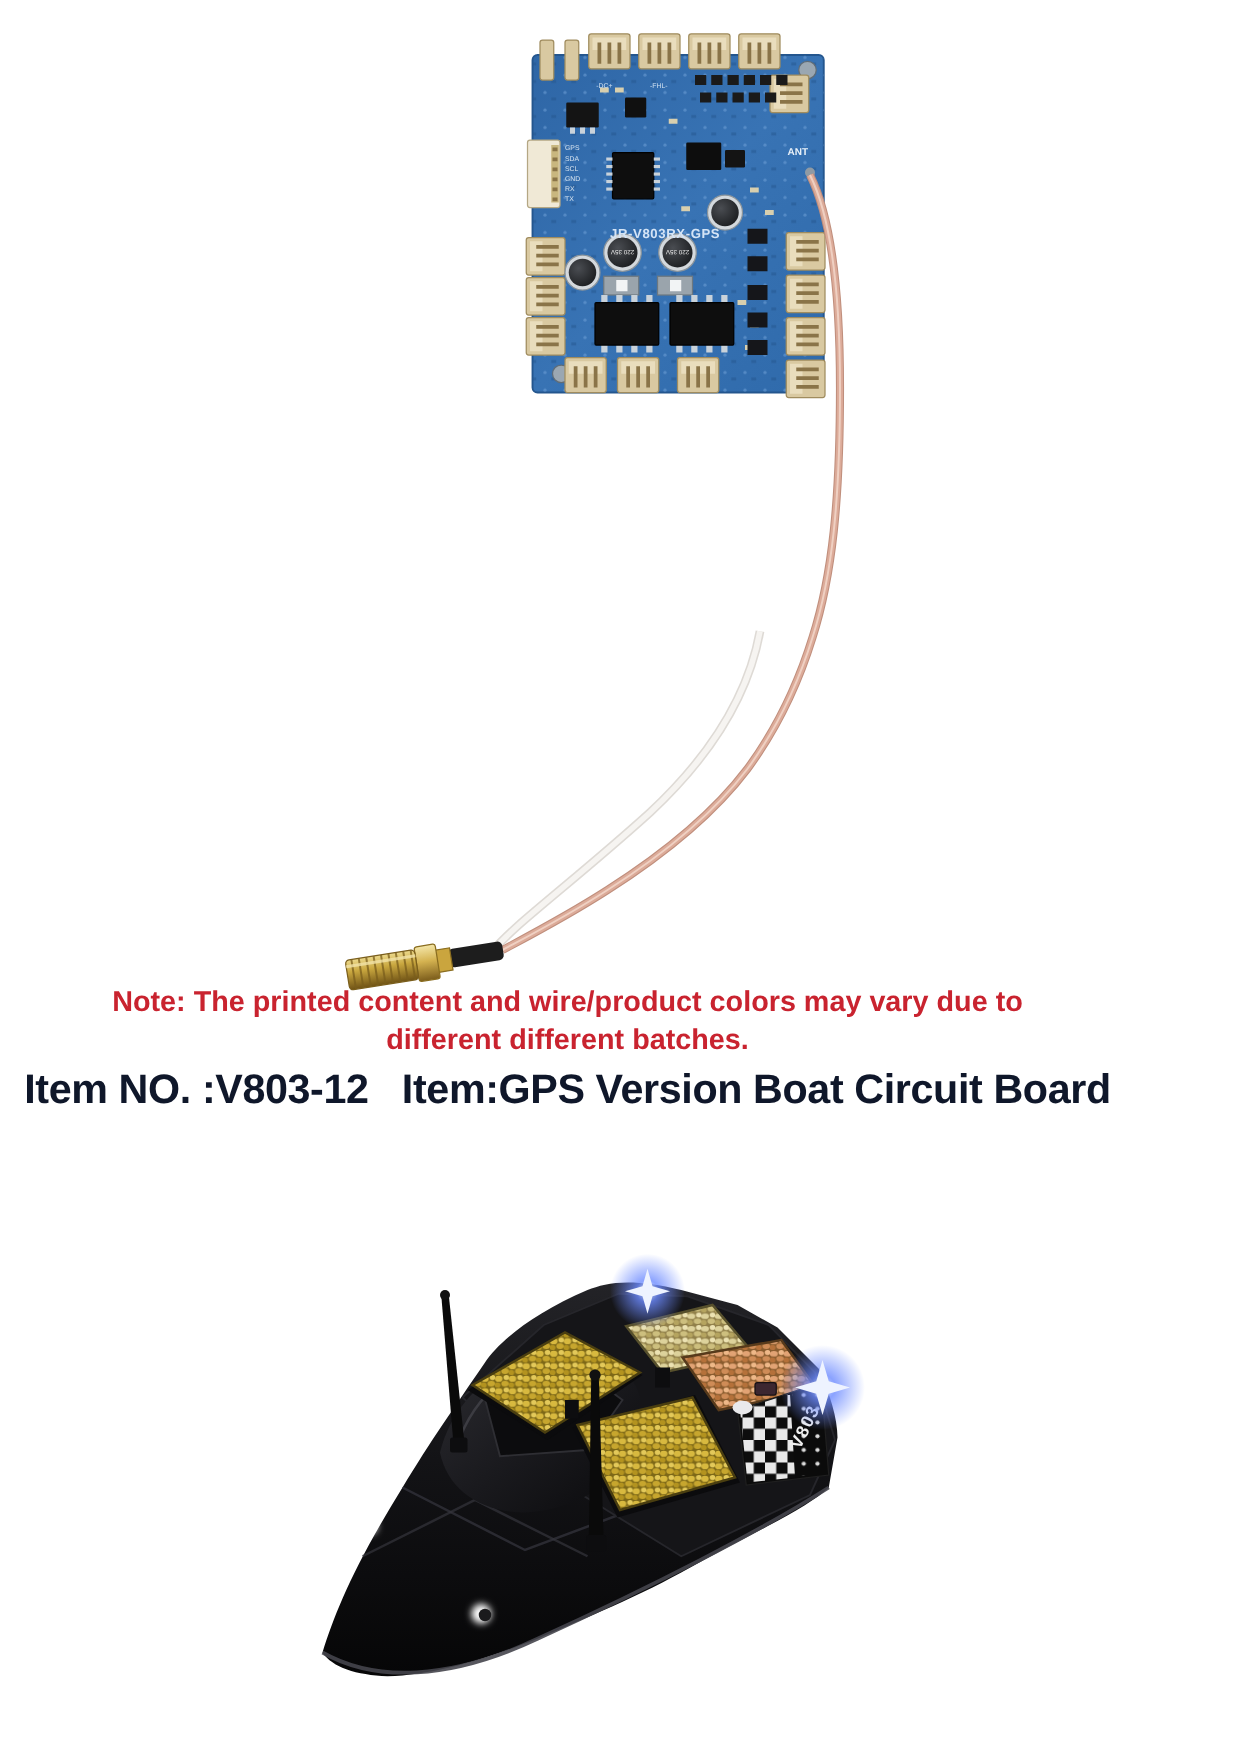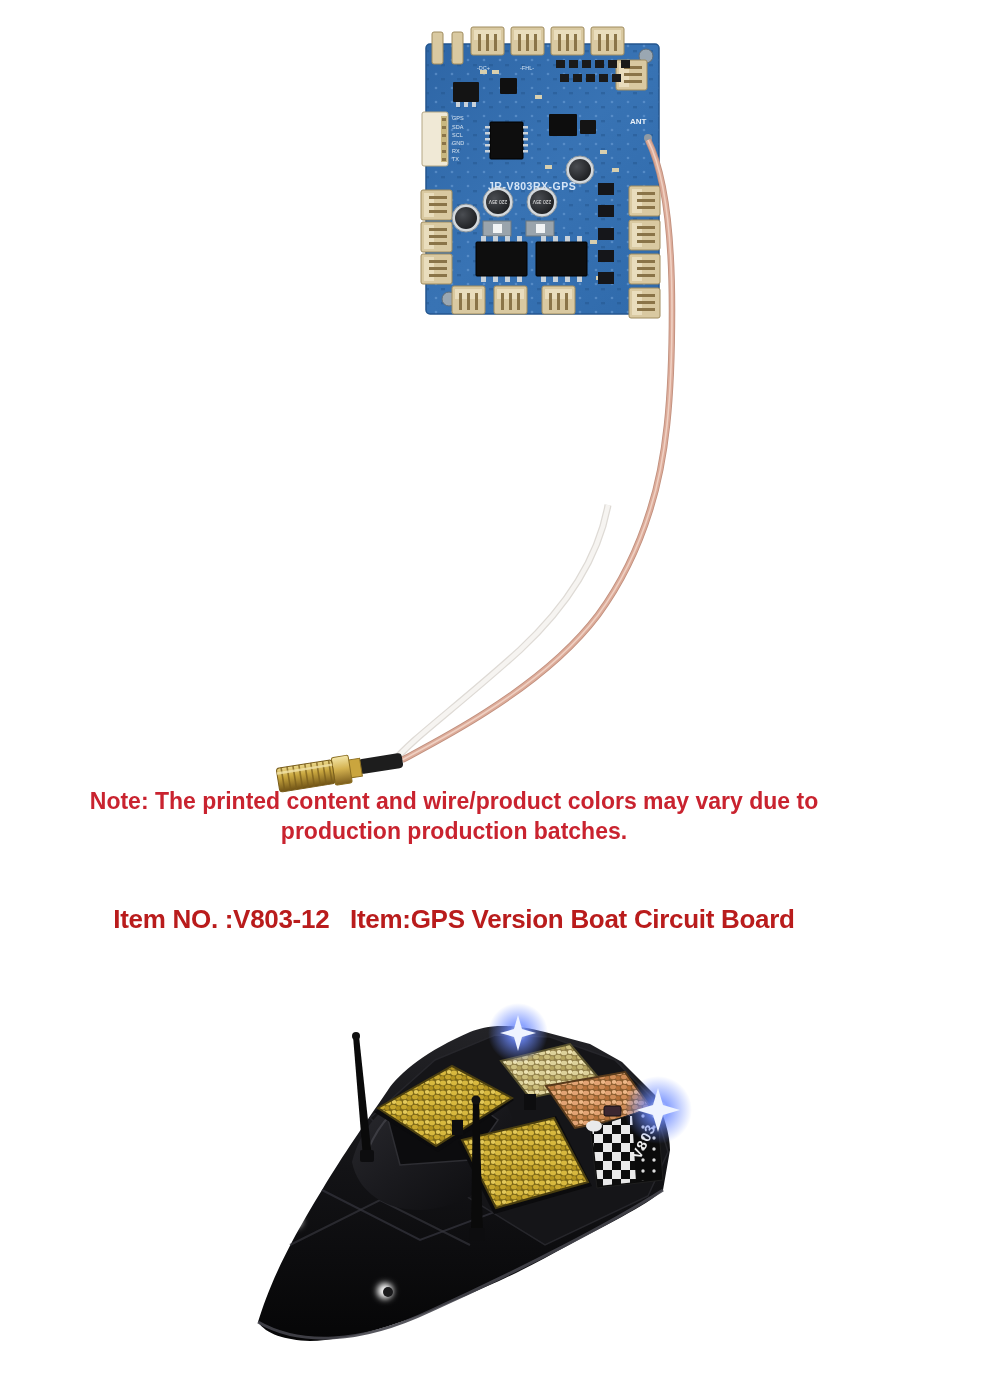--- a/index.html
+++ b/index.html
@@ -3,21 +3,21 @@
 <meta charset="utf-8">
 <style>
   html,body{margin:0;padding:0;background:#ffffff;}
   .canvas{
     position:relative;width:1000px;height:1396px;background:#ffffff;overflow:hidden;
     font-family:"Liberation Sans",sans-serif;
   }
   .canvas svg{position:absolute;left:0;top:0;}
   .txt{position:absolute;left:0;width:908px;text-align:center;white-space:pre;}
   .note-line{color:#c9232f;font-size:23px;font-weight:600;line-height:30px;}
-  .spec-line{color:#b91c1c;font-size:26px;font-weight:700;line-height:38px;letter-spacing:-0.3px;margin-top:48px;}
+  .spec-line{color:#0f172a;font-size:33px;font-weight:700;line-height:38px;letter-spacing:-0.3px;}
   #note1{top:786px;}
   #note2{top:816px;}
   #spec1{top:852px;}
   #spec2{top:891px;}
 </style>
 </head>
 <body>
 
 <div class="canvas">
 <svg width="1000" height="1396" viewBox="0 0 1000 1396">
@@ -373,15 +373,15 @@
     <g>
       <circle cx="518" cy="1033" r="30" fill="url(#glowB)"></circle>
       <path d="M 518 1015 L 522 1029 L 536 1033 L 522 1037 L 518 1051 L 514 1037 L 500 1033 L 514 1029 Z" fill="#eef3ff"></path>
       <circle cx="658" cy="1110" r="34" fill="url(#glowB)"></circle>
       <path d="M 658 1088 L 663 1105 L 680 1110 L 663 1115 L 658 1132 L 653 1115 L 636 1110 L 653 1105 Z" fill="#eef3ff"></path>
     </g>
   </g>
 </svg>
 
 <div class="txt note-line" id="note1">Note: The printed content and wire/product colors may vary due to</div>
-<div class="txt note-line" id="note2">production production batches.</div>
+<div class="txt note-line" id="note2">different different batches.</div>
 <div class="txt spec-line" id="spec1">Item NO. :V803-12   Item:GPS Version Boat Circuit Board</div>
 </div>
 
 </body></html>

